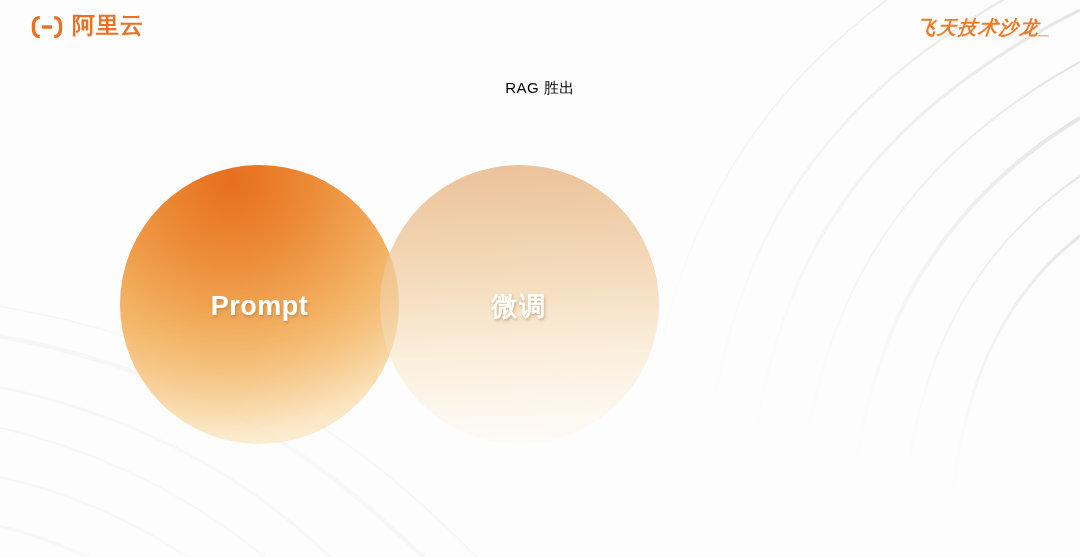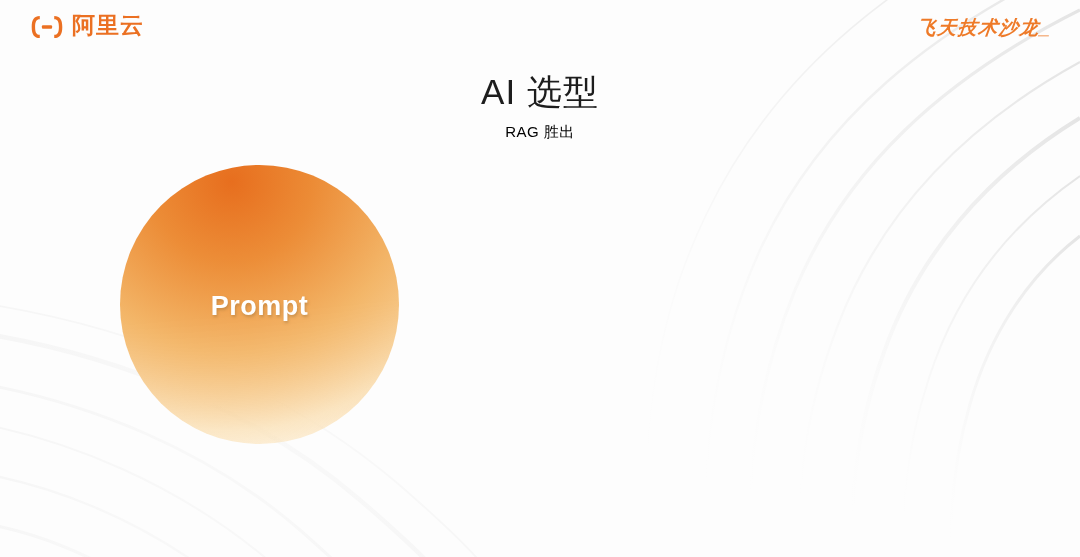--- a/index.html
+++ b/index.html
@@ -179,23 +179,25 @@
       <path d="M11.5 2 C5 2 2 6 2 15 C2 24 5 28 11.5 28 L11.5 24.2 C7.6 24.2 6 21.6 6 15 C6 8.4 7.6 5.8 11.5 5.8 Z" fill="#EB7022"></path>
       <path d="M28.5 2 C35 2 38 6 38 15 C38 24 35 28 28.5 28 L28.5 24.2 C32.4 24.2 34 21.6 34 15 C34 8.4 32.4 5.8 28.5 5.8 Z" fill="#EB7022"></path>
       <rect x="14" y="13" width="12" height="4" rx="1.2" fill="#EB7022"></rect>
     </svg>
     <span class="brand-text">阿里云</span>
   </div>
 
   <div class="event-logo">飞天技术沙龙_</div>
 
   <div class="title-block">
-    <h1 class="slide-title">AI 选型</h1>
     <p class="slide-subtitle">RAG 胜出</p>
   </div>
 
   <div class="venn">
     <div class="circle circle-1">
       <div class="circle-label">Prompt</div>
     </div>
+    <div class="circle circle-2">
+      <div class="circle-label cjk">微调</div>
+    </div>
   </div>
 
 </div>
 
 </body></html>

